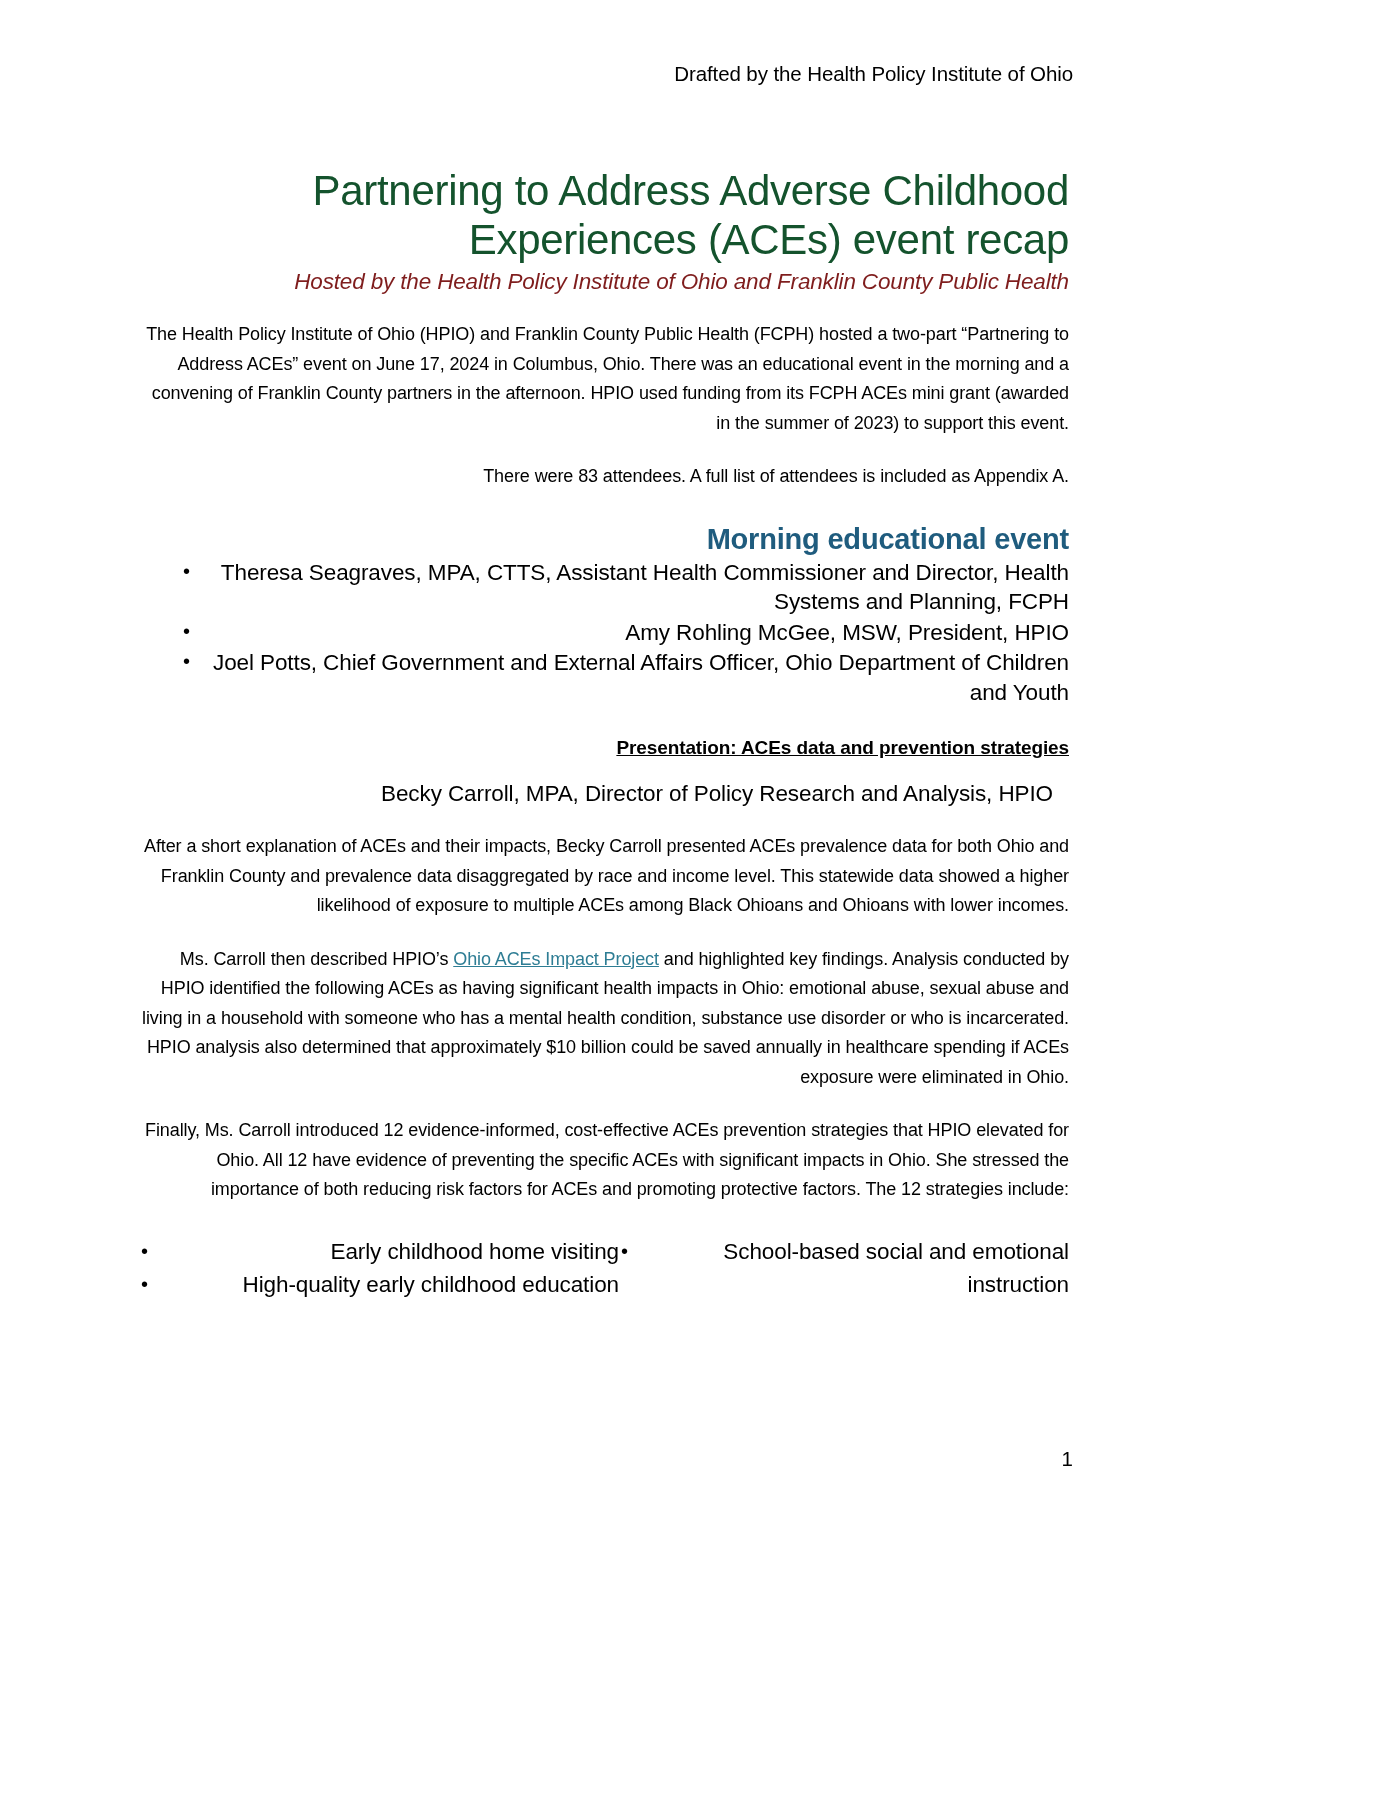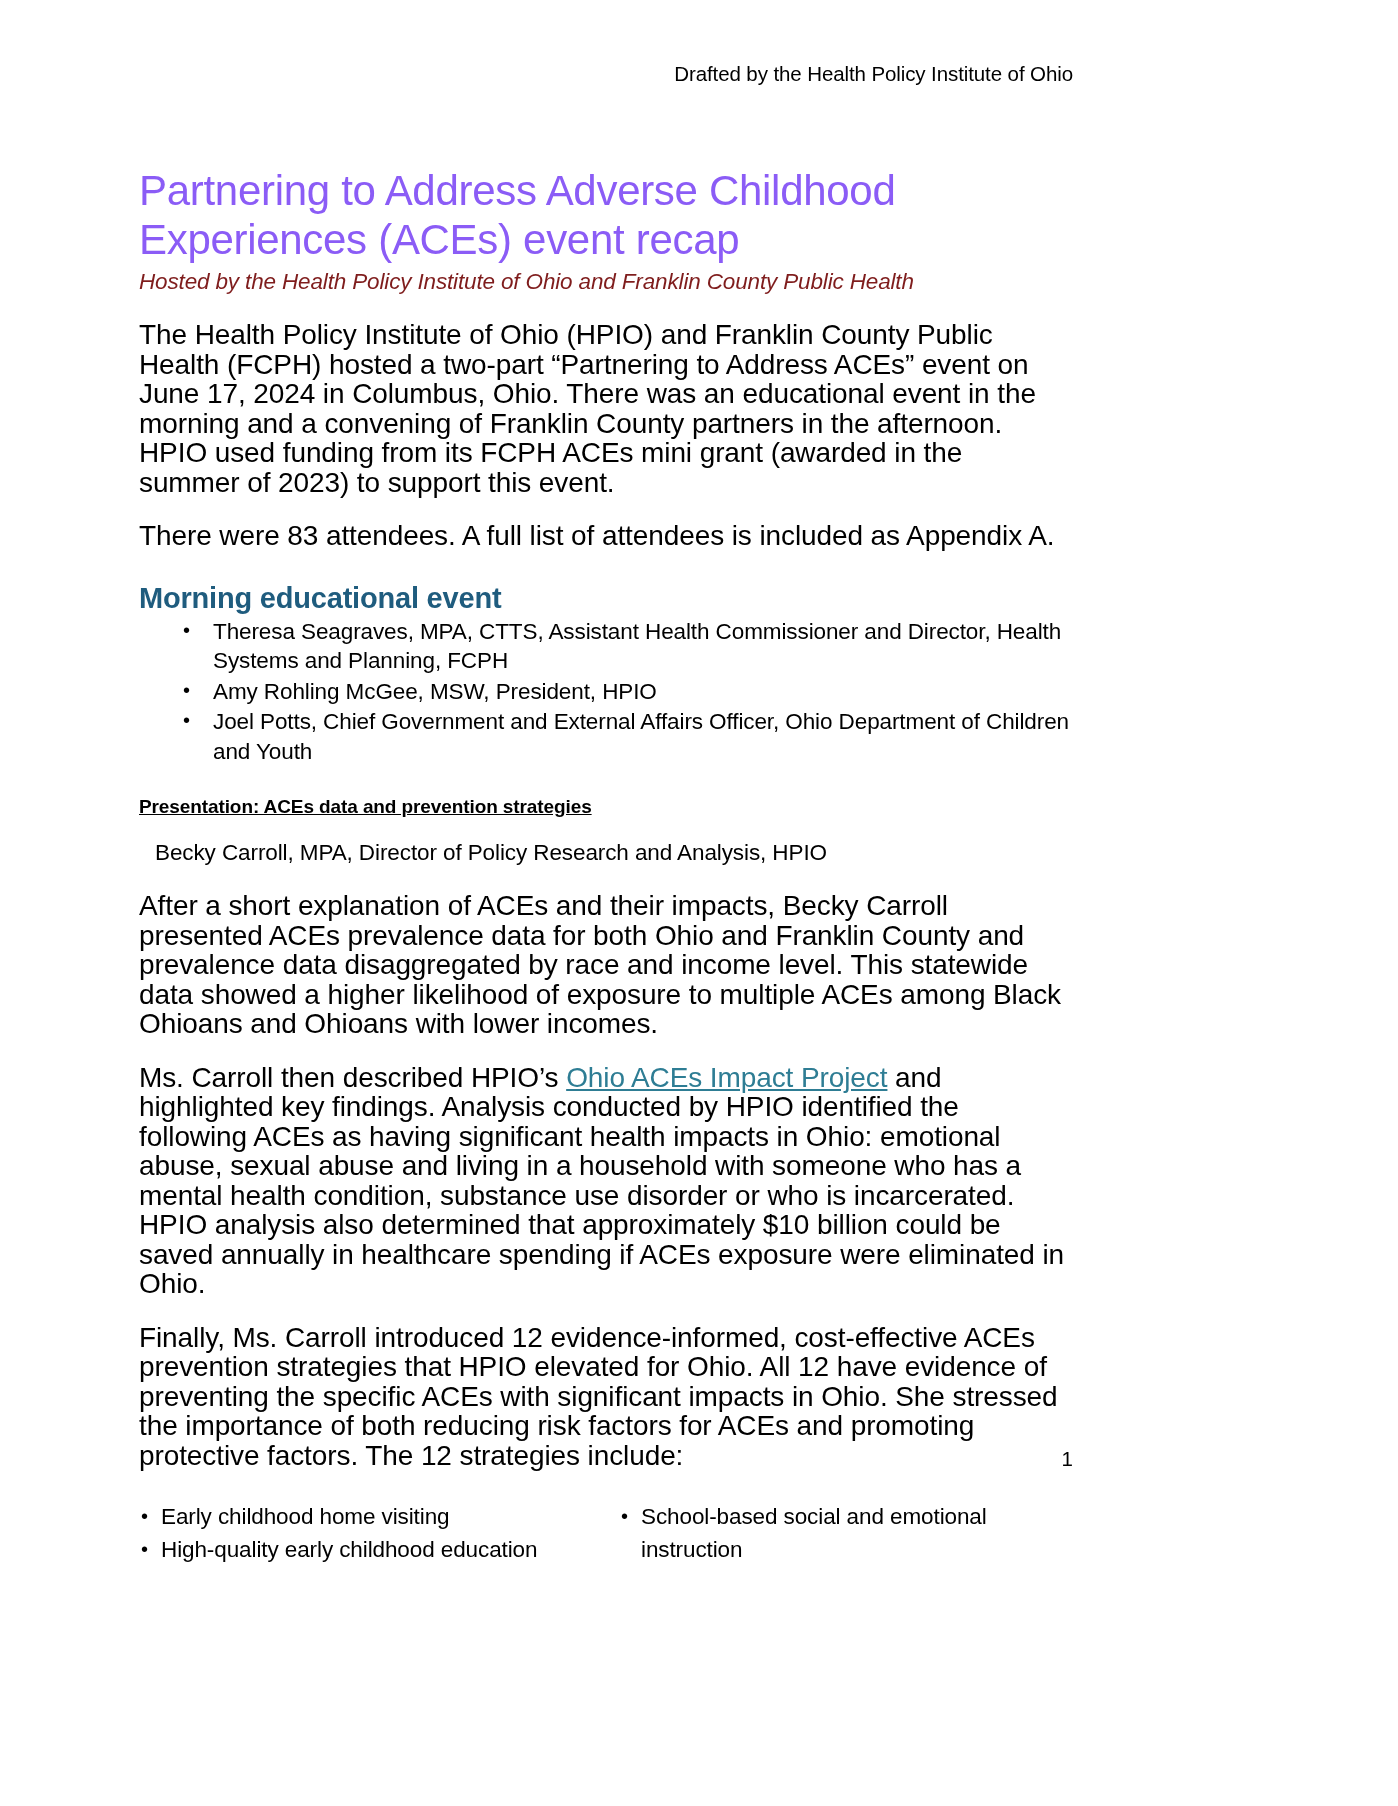--- a/index.html
+++ b/index.html
@@ -11,20 +11,21 @@
     font-family: "Liberation Sans", sans-serif;
     color: #000000;
   }
   .page {
     position: relative;
     width: 1398px;
     height: 1806px;
     background: #ffffff;
     box-sizing: border-box;
     overflow: hidden;
+    text-align: right;
   }
   .header-note {
     position: absolute;
     top: 62px;
     right: 325px;
     font-size: 20.5px;
     letter-spacing: -0.1px;
     color: #000000;
     white-space: nowrap;
   }
@@ -32,34 +33,34 @@
     position: absolute;
     left: 139px;
     top: 166px;
     width: 930px;
   }
   h1.doc-title {
     margin: 0;
     font-size: 42px;
     font-weight: 400;
     line-height: 49px;
-    color: #8b5cf6;
+    color: #14532d;
     letter-spacing: -0.3px;
   }
   .doc-subtitle {
     margin: 4px 0 0 0;
     font-size: 22.5px;
     font-style: italic;
     line-height: 28px;
     color: #7f1d1d;
     letter-spacing: -0.15px;
   }
   p.body-text {
     margin: 24px 0 0 0;
-    font-size: 28px;
+    font-size: 18px;
     line-height: 29.5px;
     color: #000000;
     letter-spacing: -0.1px;
   }
   h2.section-heading {
     margin: 29px 0 0 0;
     font-size: 29px;
     font-weight: bold;
     line-height: 36px;
     color: #1F5C7E;

